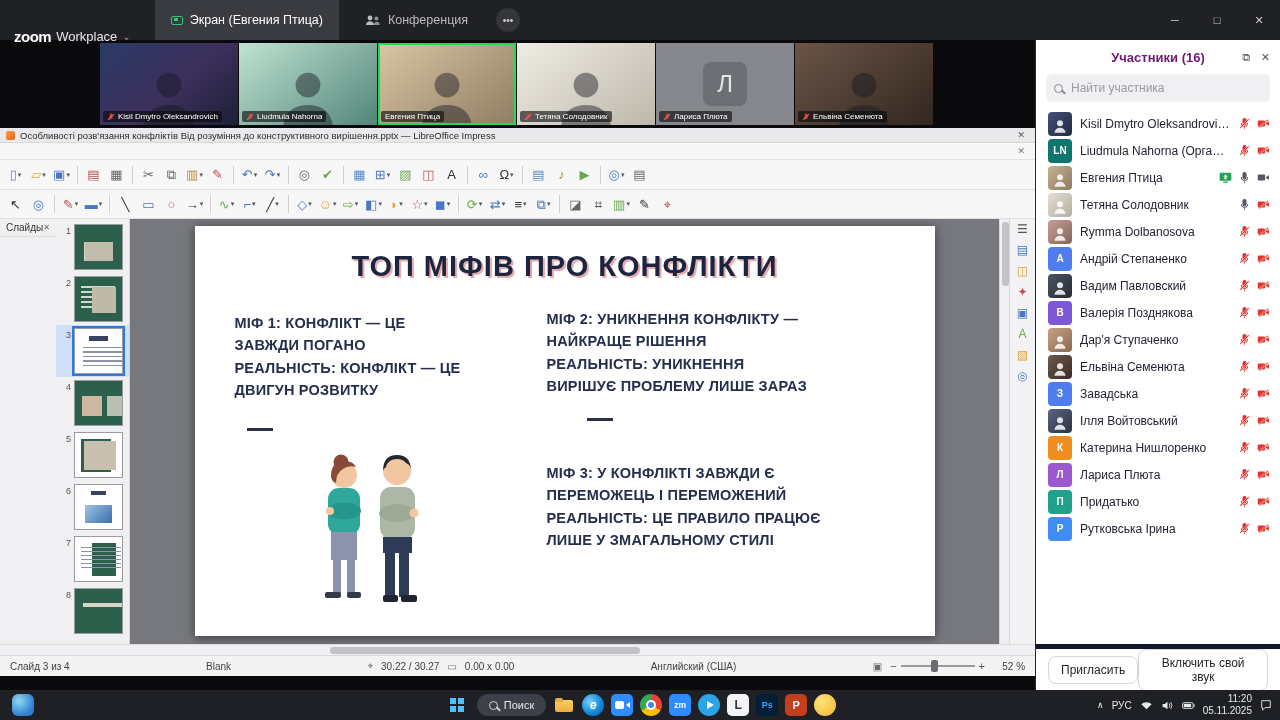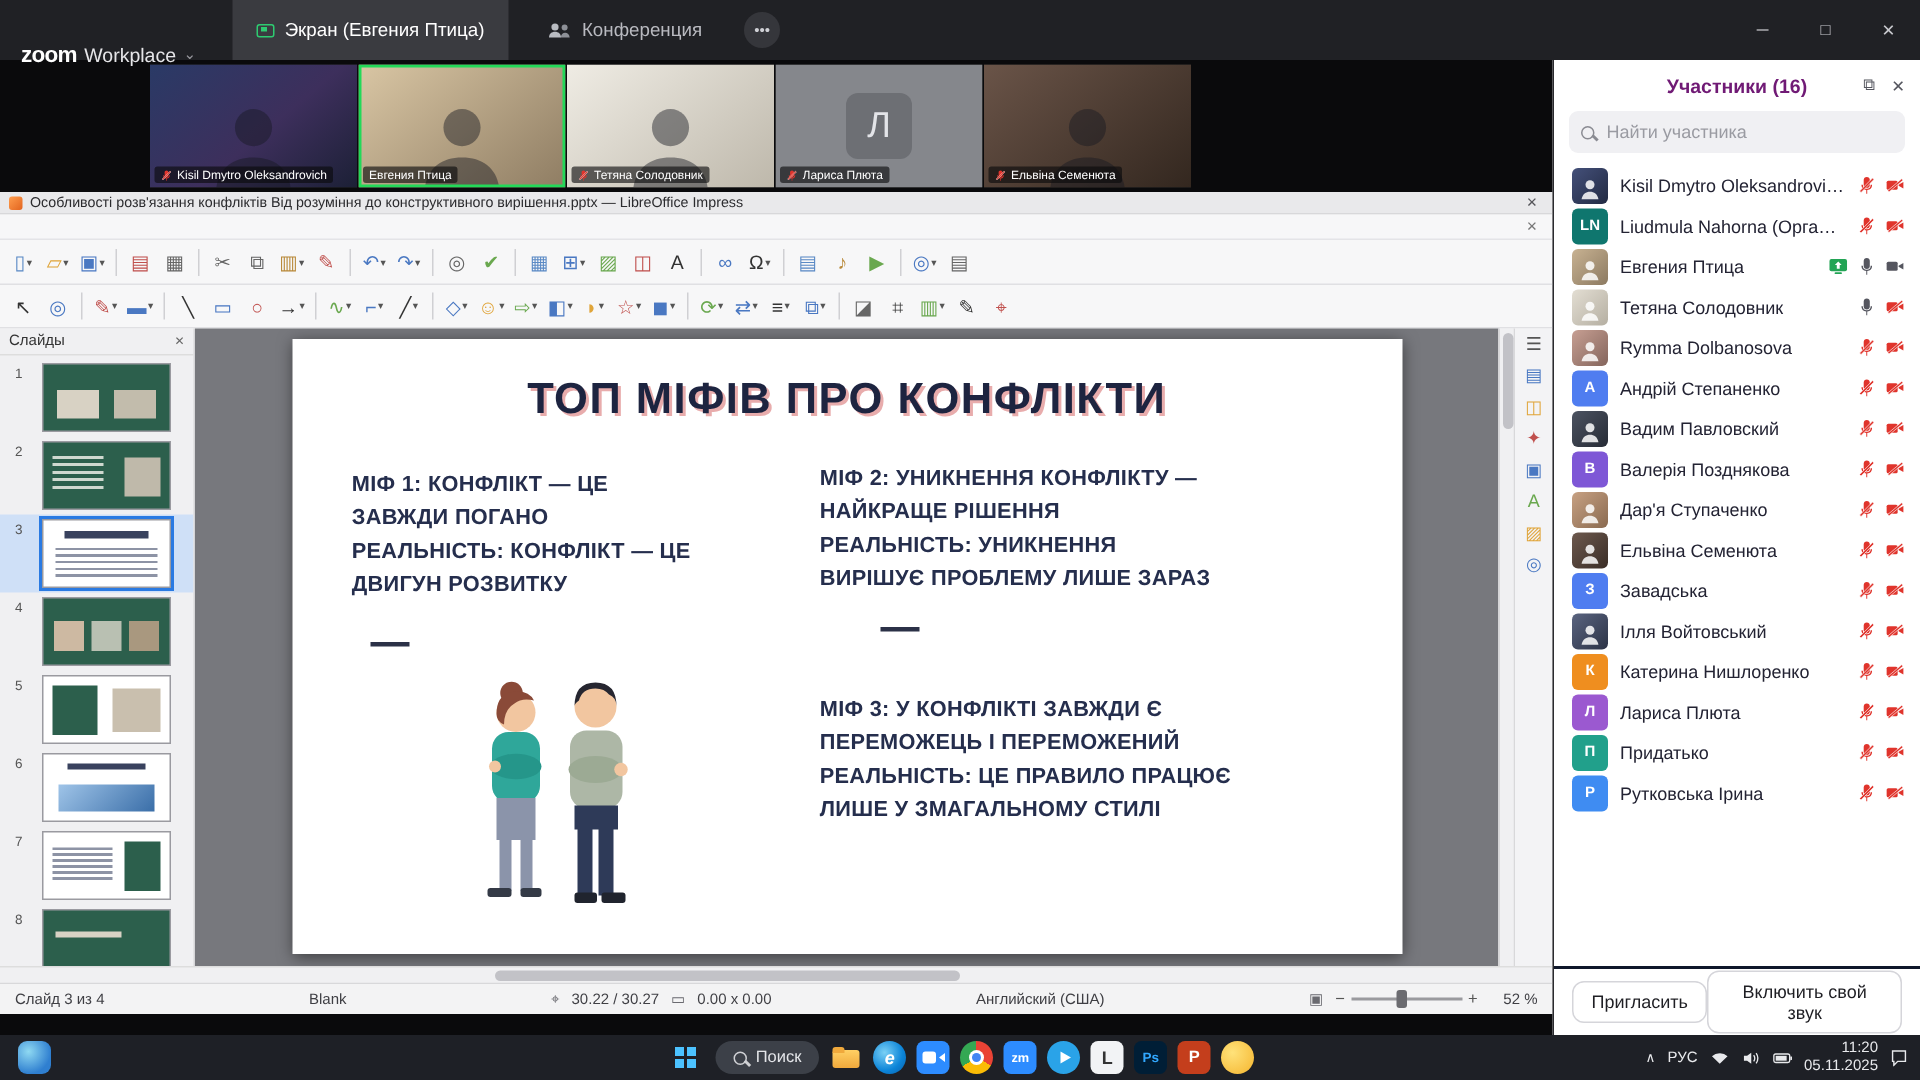--- a/index.html
+++ b/index.html
@@ -42,21 +42,21 @@
   .imenu-items{display:flex;}
   .mitem{font-size:11px;color:#222;padding:0 7px;cursor:pointer;}
   .imenu-close{margin-left:auto;font-size:9px;color:#777;padding-right:6px;cursor:pointer;}
   .itb{display:flex;align-items:center;background:#f7f7f8;border-bottom:1px solid #e0e0e3;padding:0 4px;overflow:hidden;}
   .itb1{height:30px;}.itb2{height:29px;}
   .tbico{height:24px;min-width:23px;padding:0 2px;display:flex;align-items:center;justify-content:center;border-radius:3px;cursor:pointer;}
   .tbg{font-size:13px;line-height:1;}
   .tbdd{font-size:7px;color:#555;margin-left:1px;}
   .tbdiv{width:1px;height:18px;background:#d0d0d3;margin:0 4px;flex:0 0 auto;}
   .ibody{flex:1;display:flex;min-height:0;}
-  .spanel{width:130px;background:#f0f0f2;border-right:1px solid #d5d5d8;display:flex;flex-direction:column;}
+  .spanel{width:130px;background:#f0f0f2;border-right:1px solid #d5d5d8;display:flex;}
   .sphead{height:18px;display:flex;align-items:center;padding:0 6px;font-size:10px;color:#333;border-bottom:1px solid #ddd;flex:0 0 auto;}
   .spclose{margin-left:auto;font-size:8px;color:#666;cursor:pointer;}
   .spthumbs{flex:1;overflow:hidden;padding-top:2px;}
   .thumbrow{display:flex;align-items:flex-start;padding:3px 6px 3px 2px;gap:3px;cursor:pointer;}
   .tnum{width:13px;text-align:right;font-size:9px;color:#555;padding-top:2px;flex:0 0 auto;}
   .thumb{width:86px;height:46px;background:#fff;border:1px solid #9a9aa0;position:relative;overflow:hidden;margin:0 auto;}
   .thumbrow.selected{background:#cfe0f7;}
   .thumbrow.selected .thumb{outline:2px solid #2a7ae2;}
   .tv1{background:#2c5f4c;}
   .tv1::before{content:"";position:absolute;left:9px;top:17px;width:28px;height:19px;background:#d8d2c4;}
@@ -118,21 +118,21 @@
   .psin{flex:1;border:none;outline:none;background:transparent;font-size:12px;color:#333;}
   .psin::placeholder{color:#9a9ba2;}
   .plist{height:538px;overflow:hidden;}
   .prow{height:27px;display:flex;align-items:center;padding:0 10px 0 12px;gap:8px;cursor:pointer;}
   .pav{width:24px;height:24px;border-radius:4px;flex:0 0 auto;display:flex;align-items:center;justify-content:center;position:relative;overflow:hidden;}
   .pinit{font-size:10px;font-weight:700;color:#fff;}
   .psil{width:18px;height:18px;margin-top:4px;}
   .pname{flex:1;font-size:12px;color:#232333;white-space:nowrap;overflow:hidden;text-overflow:ellipsis;}
   .pics{display:flex;align-items:center;gap:6px;flex:0 0 auto;}
   .pic{width:13px;height:13px;}
-  .pfoot{position:absolute;bottom:0;left:0;right:0;height:46px;border-top:2px solid #0f172a;display:flex;align-items:center;justify-content:center;padding:0 12px;background:#fff;}
+  .pfoot{position:absolute;bottom:0;left:0;right:0;height:46px;border-top:5px solid #0f172a;display:flex;align-items:center;justify-content:center;padding:0 12px;background:#fff;}
   .pbtn{background:#fff;border:1px solid #d5d5da;border-radius:8px;padding:6px 12px;font-size:12px;color:#1f1f24;cursor:pointer;}
 
   
   .taskbar{position:absolute;left:0;top:690px;width:1280px;height:30px;background:#1e2026;display:flex;align-items:center;justify-content:center;z-index:40;}
   .widgets{position:absolute;left:12px;top:4px;width:22px;height:22px;border-radius:6px;background:radial-gradient(circle at 32% 32%,#8fd9f2,#2f7fd0 70%);cursor:pointer;}
   .tcenter{display:flex;align-items:center;gap:7px;}
   .startbtn{width:26px;height:26px;display:flex;align-items:center;justify-content:center;cursor:pointer;border-radius:4px;}
   .startsq{width:14px;height:14px;background:linear-gradient(transparent 45%,#1e2026 45% 55%,transparent 55%),linear-gradient(90deg,transparent 45%,#1e2026 45% 55%,transparent 55%),#4cc2ff;}
   .tsearch{height:22px;background:#3c4048;border-radius:11px;display:flex;align-items:center;gap:6px;padding:0 12px;color:#e4e5e9;font-size:11px;cursor:pointer;}
   .magd{border-color:#cfd0d4;}
@@ -212,20 +212,38 @@
             <g fill="#e0342c">
               <path d="M8 1.2c-1.5 0-2.5 1-2.5 2.5v4c0 1.5 1 2.5 2.5 2.5s2.5-1 2.5-2.5v-4C10.5 2.2 9.5 1.2 8 1.2z"></path>
               <path d="M3.6 7.6h1.2a3.2 3.2 0 0 0 6.4 0h1.2a4.4 4.4 0 0 1-4 4.3V15H7.6v-3.1a4.4 4.4 0 0 1-4-4.3z"></path>
             </g>
             <rect x="0.5" y="7.2" width="15" height="1.7" transform="rotate(-45 8 8)" fill="#e0342c" stroke="#fff" stroke-width="0.5"></rect>
           </svg>
           <span class="bname">Kisil Dmytro Oleksandrovich</span>
         </div>
       </div>
 
+      <div class="vtile">
+        <div class="vbg" style="background: linear-gradient(140deg, rgb(191, 227, 210), rgb(83, 133, 122));"></div>
+        <svg class="vsil" viewBox="0 0 100 62" preserveAspectRatio="xMidYMax meet">
+          <circle cx="50" cy="20" r="13" fill="rgba(22,24,34,.45)"></circle>
+          <path d="M24 62c2-14 12-21 26-21s24 7 26 21z" fill="rgba(22,24,34,.45)"></path>
+        </svg>
+
+        <div class="vbadge">
+          <svg class="bmic" viewBox="0 0 16 16">
+            <g fill="#e0342c">
+              <path d="M8 1.2c-1.5 0-2.5 1-2.5 2.5v4c0 1.5 1 2.5 2.5 2.5s2.5-1 2.5-2.5v-4C10.5 2.2 9.5 1.2 8 1.2z"></path>
+              <path d="M3.6 7.6h1.2a3.2 3.2 0 0 0 6.4 0h1.2a4.4 4.4 0 0 1-4 4.3V15H7.6v-3.1a4.4 4.4 0 0 1-4-4.3z"></path>
+            </g>
+            <rect x="0.5" y="7.2" width="15" height="1.7" transform="rotate(-45 8 8)" fill="#e0342c" stroke="#fff" stroke-width="0.5"></rect>
+          </svg>
+          <span class="bname">Liudmula Nahorna</span>
+        </div>
+      </div>
 
       <div class="vtile">
         <div class="vbg" style="background: linear-gradient(140deg, rgb(217, 198, 164), rgb(143, 125, 99));"></div>
         <svg class="vsil" viewBox="0 0 100 62" preserveAspectRatio="xMidYMax meet">
           <circle cx="50" cy="20" r="13" fill="rgba(22,24,34,.45)"></circle>
           <path d="M24 62c2-14 12-21 26-21s24 7 26 21z" fill="rgba(22,24,34,.45)"></path>
         </svg>
 
         <div class="vactive"></div>
         <div class="vbadge">

